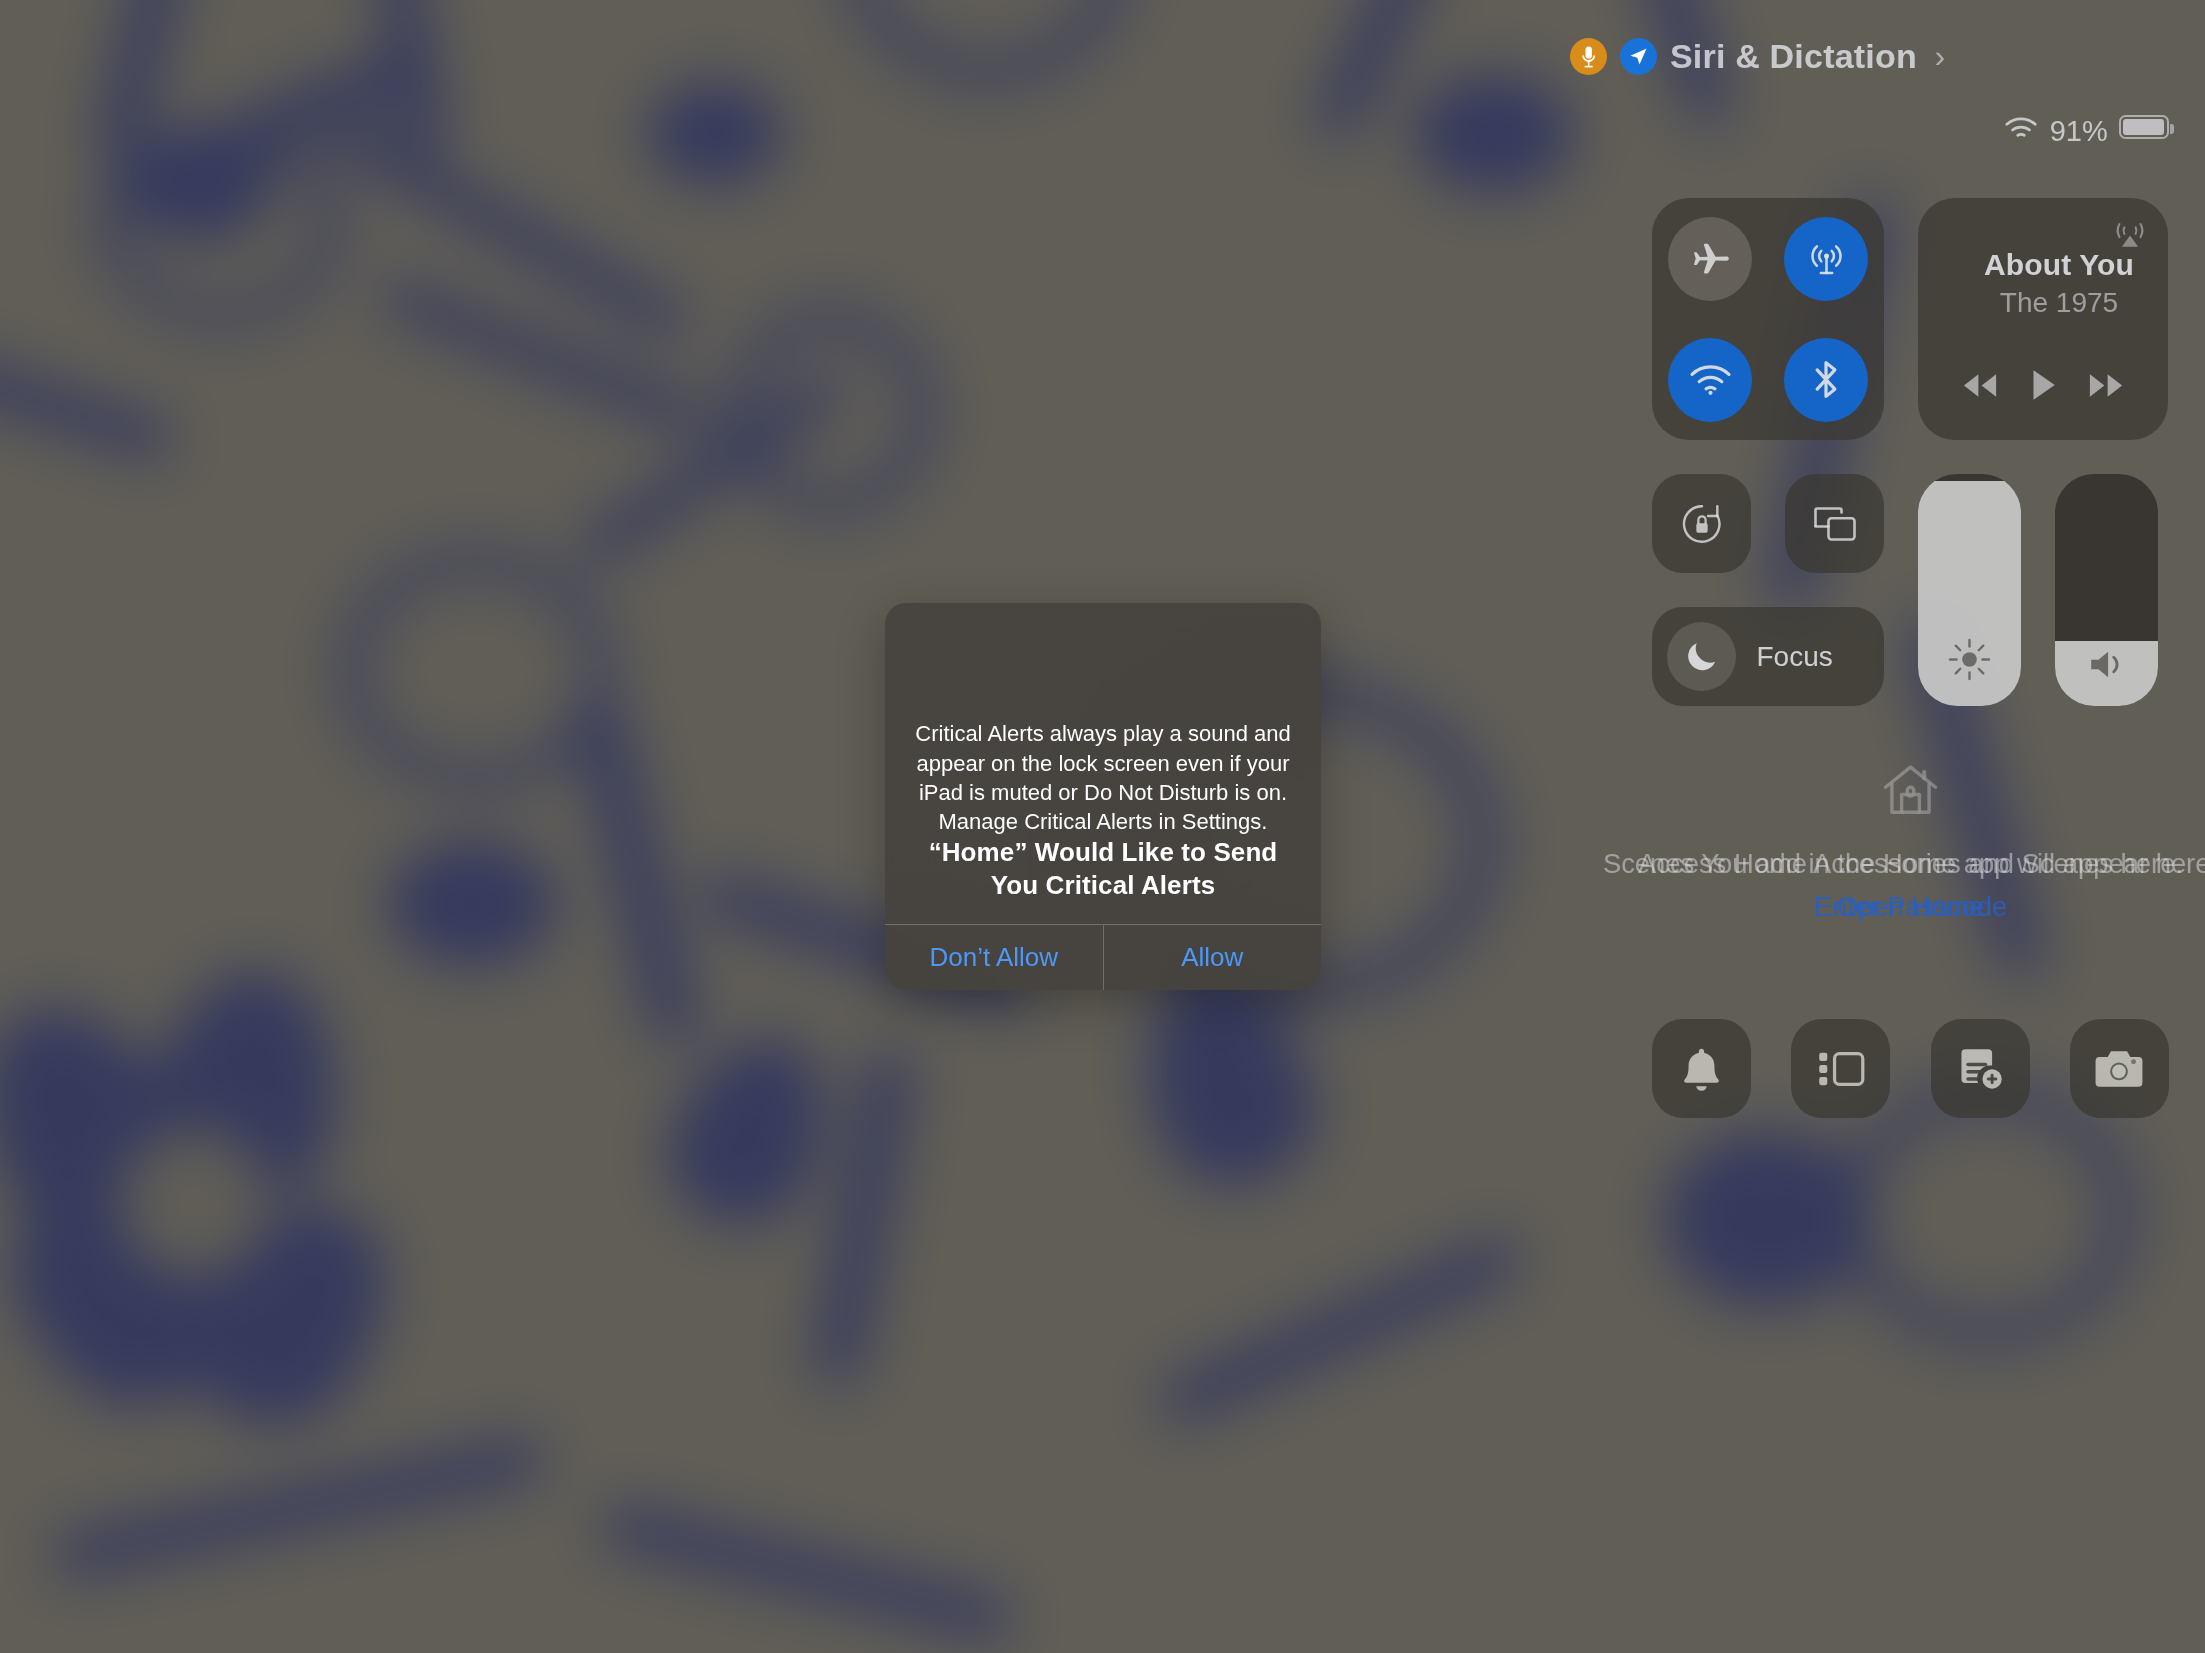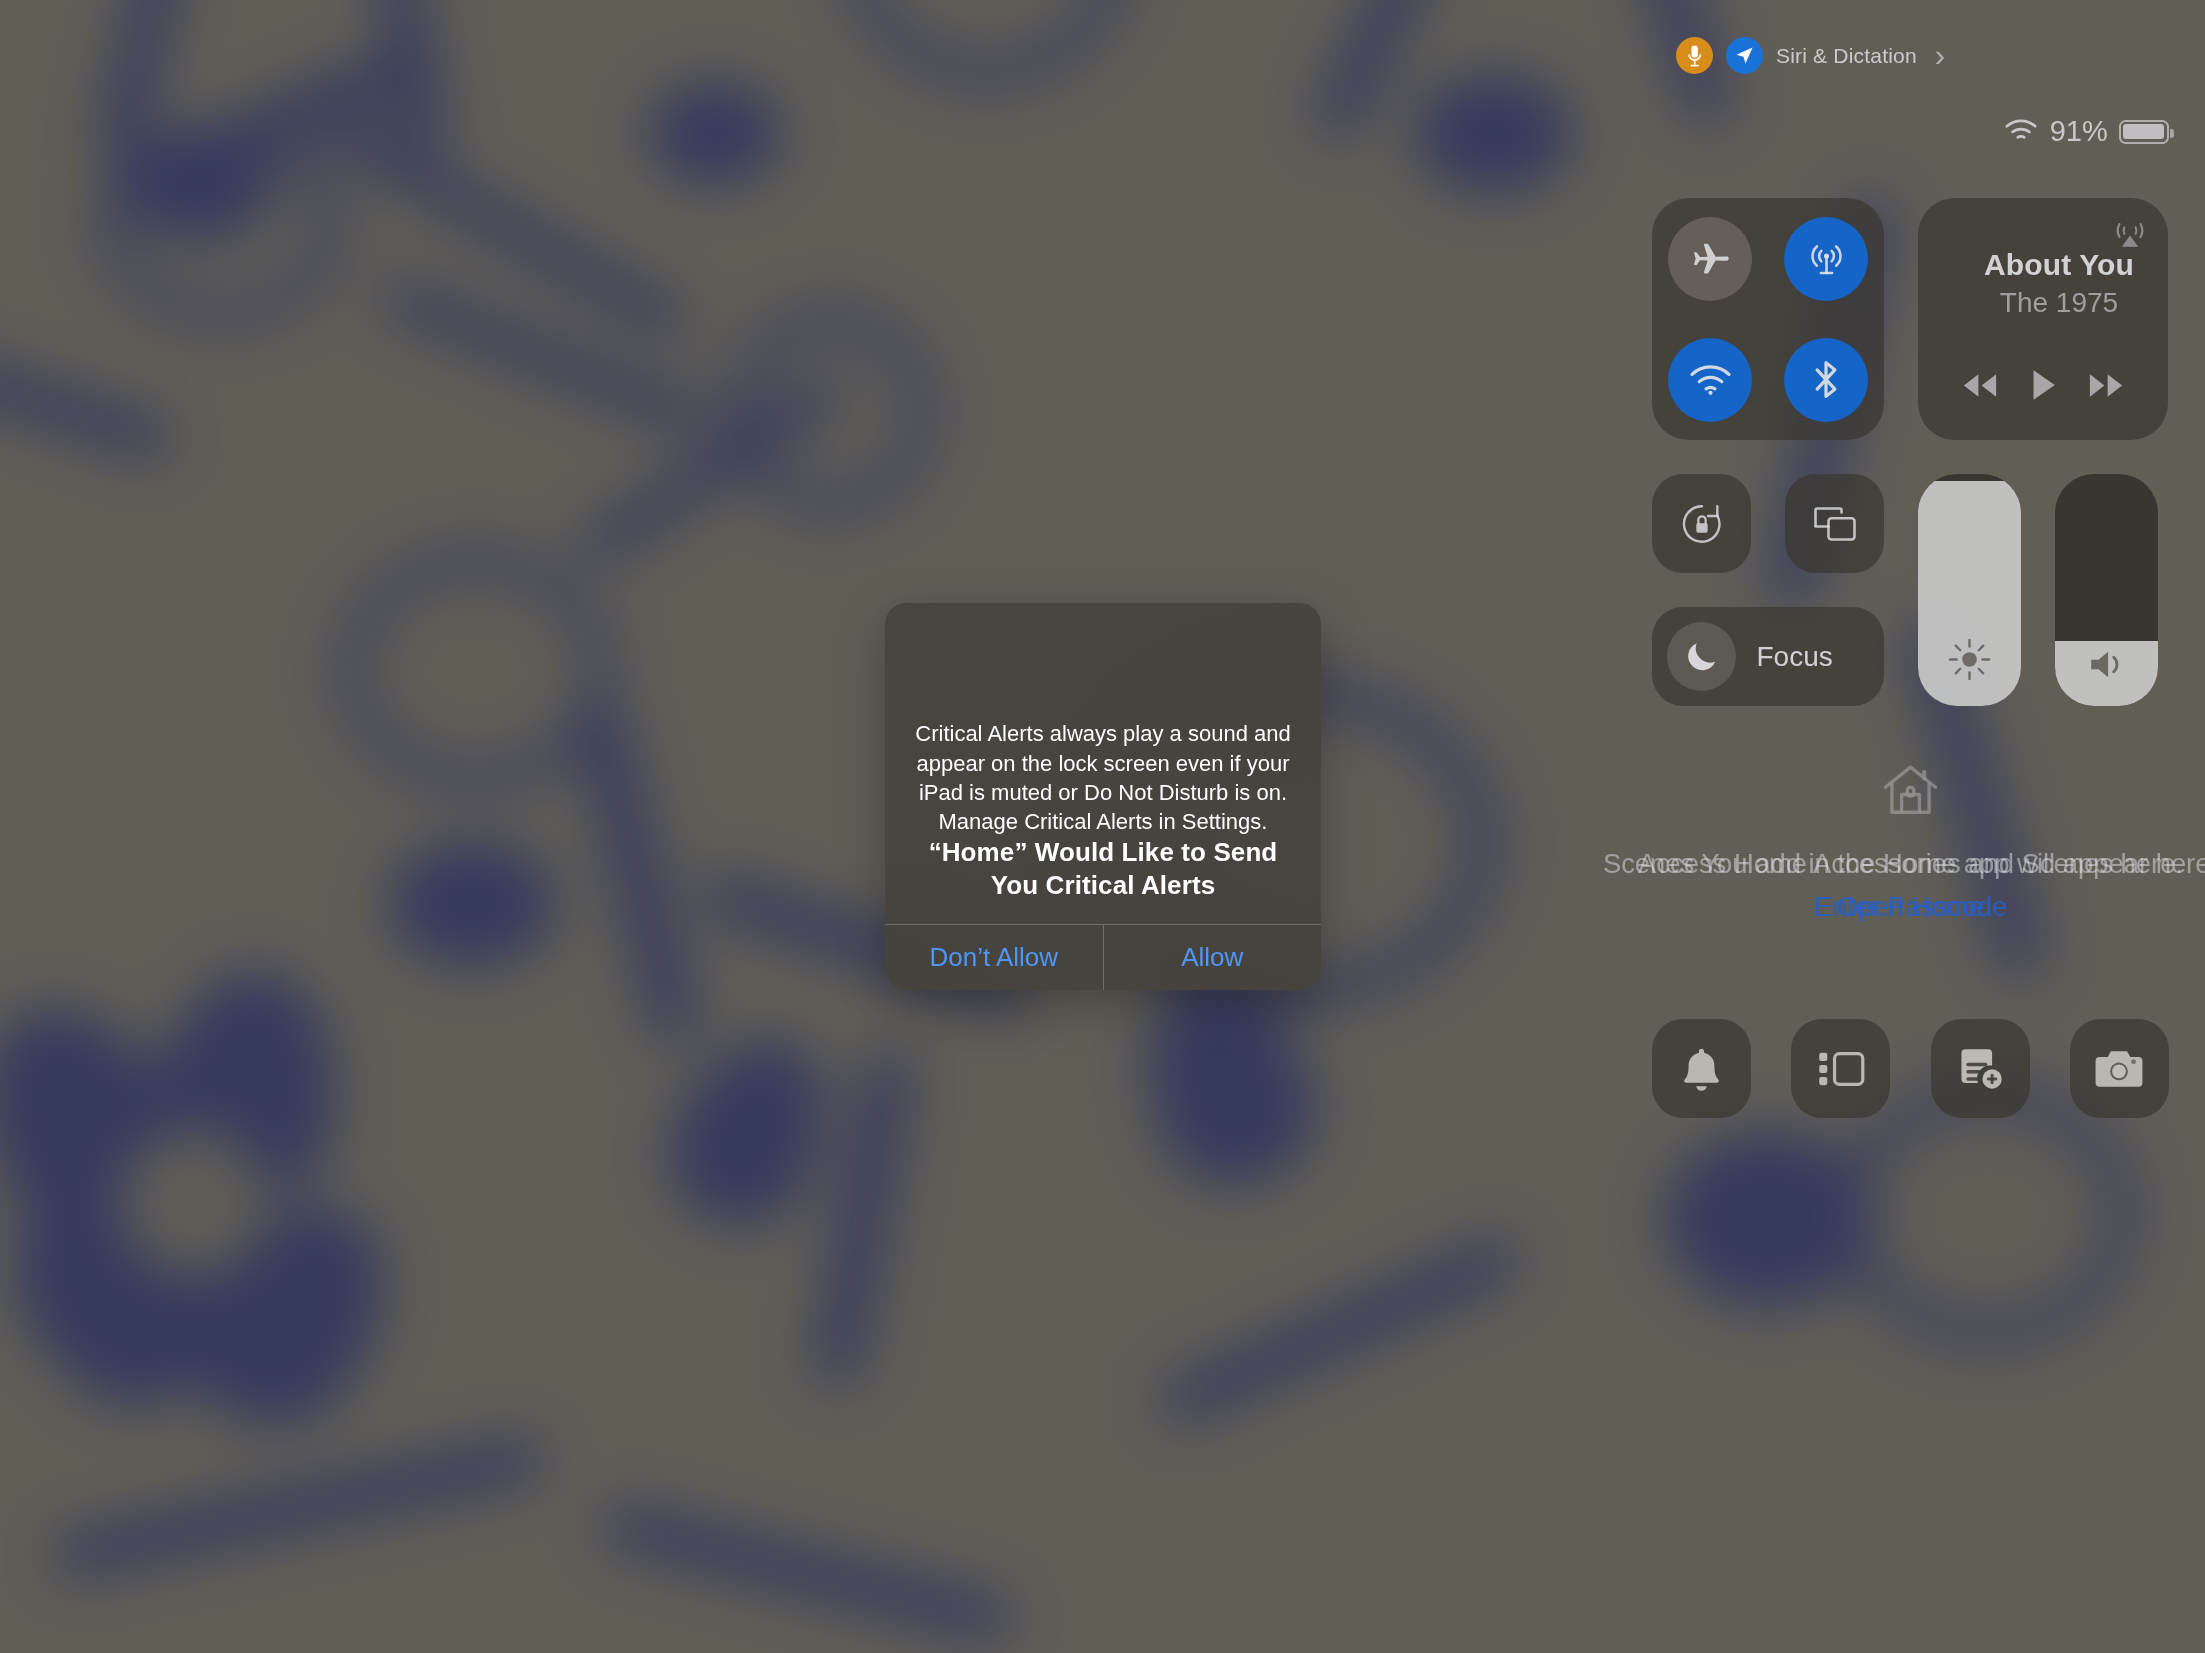--- a/index.html
+++ b/index.html
@@ -68,38 +68,37 @@
     gap: 13px;
   }
   .status-pill {
     width: 37px; height: 37px;
     border-radius: 50%;
     display: flex; align-items: center; justify-content: center;
   }
   .pill-mic { background: #d88c1a; }
   .pill-loc { background: #1972d8; }
   #siri-label {
-    font-size: 21px;
+    font-size: 34px;
     color: rgba(232,232,236,0.78);
     letter-spacing: 0.2px;
-    font-weight: 400;
+    font-weight: 700;
   }
   #siri-chevron {
     font-size: 31px;
     color: rgba(226,226,230,0.62);
     line-height: 1;
     margin-left: 4.8px;
     font-weight: 300;
   }
   #battery-status {
     position: absolute;
     top: 115px;
     right: 36px;
     display: flex;
-    align-items: center;
     gap: 11.3px;
   }
   #battery-pct {
     font-size: 29px;
     color: rgba(225,225,229,0.80);
     font-weight: 400;
   }
   .battery-shell {
     position: relative;
     width: 50px; height: 24px;

